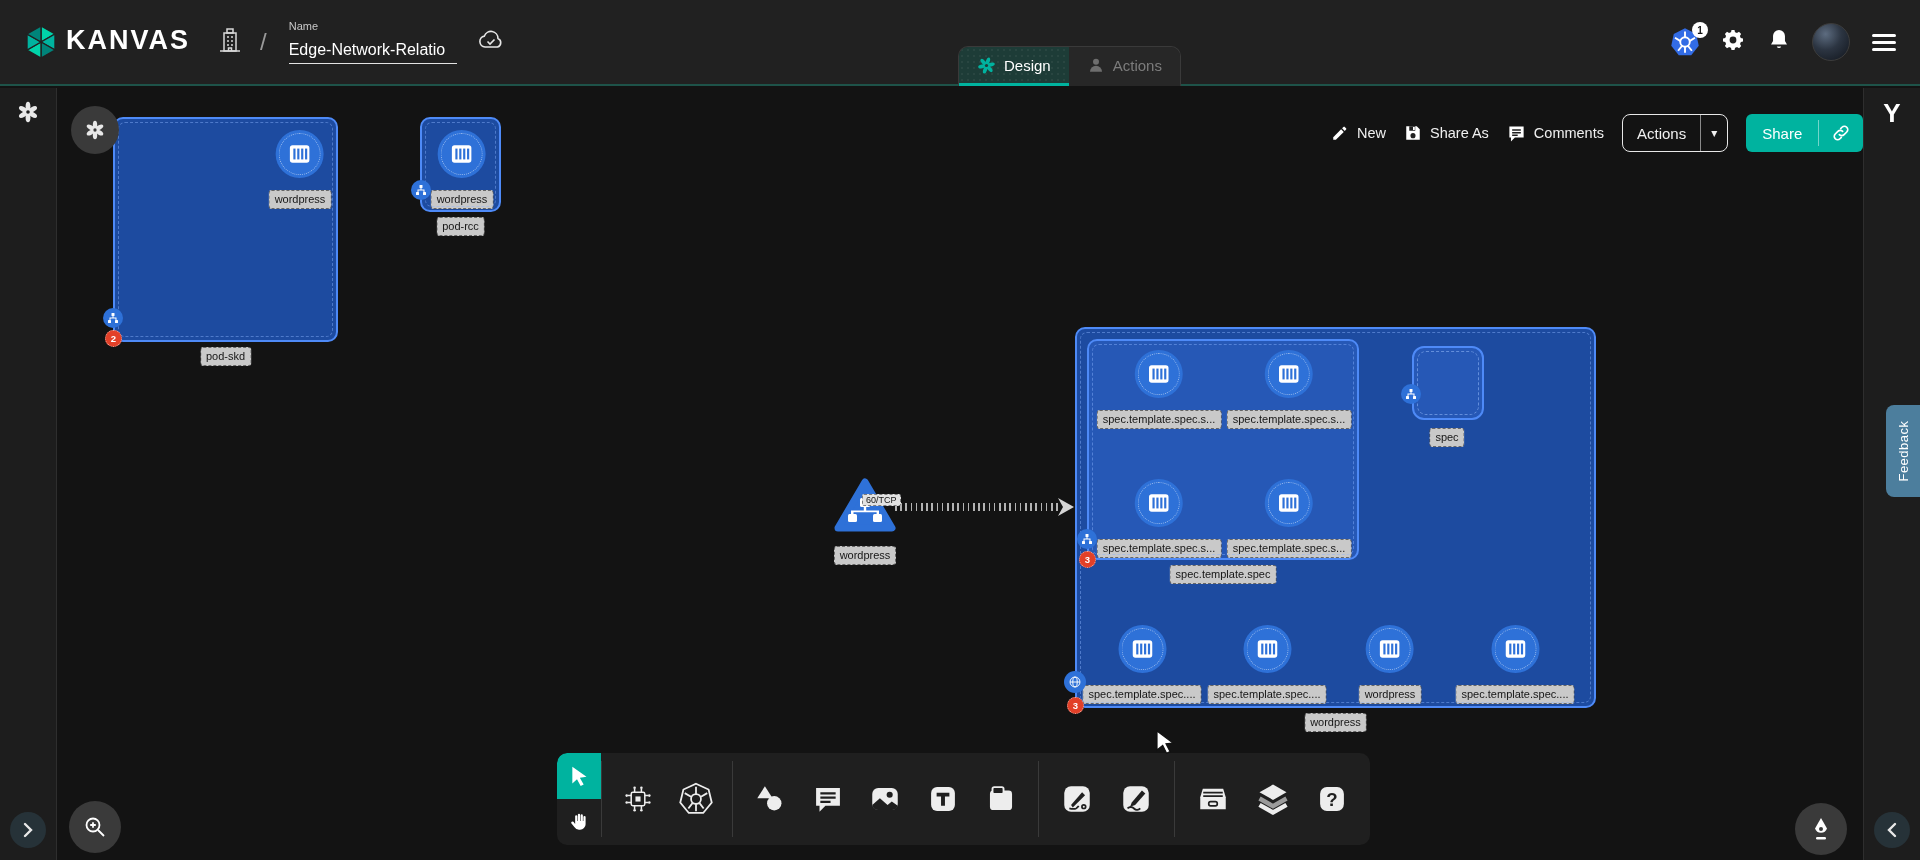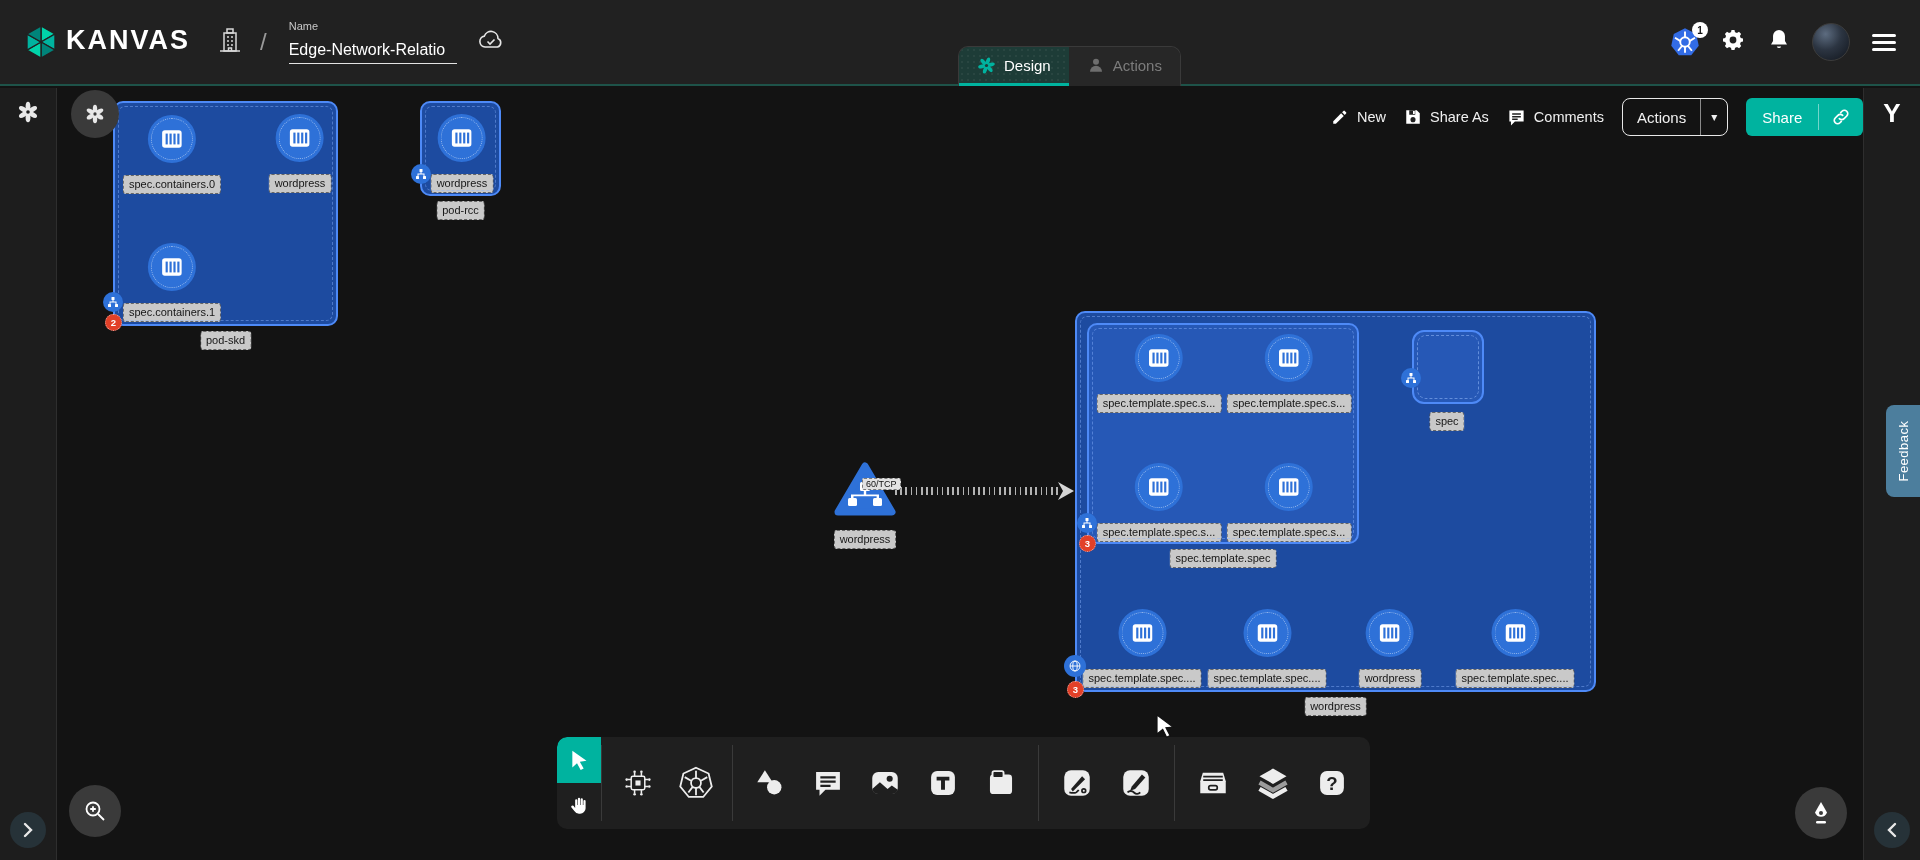--- a/index.html
+++ b/index.html
@@ -51,21 +51,21 @@
   .yaml-toggle{position:absolute;top:10px;left:50%;transform:translateX(-50%);color:#fff;
     font-size:26px;font-weight:bold;cursor:pointer}
 
   #feedback{position:absolute;right:0;top:405px;width:34px;height:92px;z-index:40}
   #feedback .fb-inner{width:92px;height:34px;transform:rotate(-90deg) translate(-92px,0);
     transform-origin:top left;background:var(--feedback);color:#fff;font-size:13px;
     display:flex;align-items:center;justify-content:center;border-radius:8px 8px 0 0;
     letter-spacing:.5px;cursor:pointer}
 
   
-  #canvas{position:absolute;left:0;top:72px;width:1920px;height:772px;background:#131313;z-index:1}
+  #canvas{position:absolute;left:0;top:88px;width:1920px;height:772px;background:#131313;z-index:1}
 
   
   #actionbar{position:absolute;left:1331px;top:26px;display:flex;align-items:center;gap:18px;color:#f0f0f0}
   .ab-item{display:flex;align-items:center;gap:8px;font-size:14.5px;cursor:pointer;white-space:nowrap}
   .btn-actions{display:flex;align-items:center;height:38px;border:1px solid #e8e8e8;border-radius:8px;
     overflow:hidden;cursor:pointer}
   .btn-actions .lbl{padding:0 14px;font-size:15px}
   .btn-actions .sep{width:1px;height:100%;background:#8a8a8a}
   .btn-actions .caret{padding:0 10px;font-size:12px}
   .btn-share{display:flex;align-items:center;height:38px;background:var(--accent);border-radius:6px;
@@ -260,61 +260,33 @@
         <span class="lnk">
           <svg width="20" height="20" viewBox="0 0 24 24" fill="none" stroke="#fff" stroke-width="2" stroke-linecap="round">
             <path d="M10 14a4 4 0 005.7 0l3.2-3.2a4 4 0 00-5.7-5.7l-1.6 1.6"></path>
             <path d="M14 10a4 4 0 00-5.7 0l-3.2 3.2a4 4 0 005.7 5.7l1.6-1.6"></path>
           </svg>
         </span>
       </div>
     </div>
 
     <div class="kgroup" style="left:113px;top:29px;width:225px;height:225px">
-      <div class="cnode" style="left:57px;top:12px">
-        <div class="kcircle">
-          <svg width="26" height="26" viewBox="0 0 24 24">
-            <rect x="3" y="4" width="18" height="16" rx="2.5" fill="#fff"></rect>
-            <g fill="var(--node-blue)">
-                <rect x="6.2" y="7" width="2" height="10"></rect>
-                <rect x="9.8" y="7" width="2" height="10"></rect>
-                <rect x="13.4" y="7" width="2" height="10"></rect>
-                <rect x="17" y="7" width="2" height="10"></rect>
-              </g>
-          </svg>
-        </div>
-        <span class="chip">spec.containers.0</span>
-      </div>
       <div class="cnode" style="left:185px;top:11px">
         <div class="kcircle">
           <svg width="26" height="26" viewBox="0 0 24 24">
             <rect x="3" y="4" width="18" height="16" rx="2.5" fill="#fff"></rect>
             <g fill="var(--node-blue)">
                 <rect x="6.2" y="7" width="2" height="10"></rect>
                 <rect x="9.8" y="7" width="2" height="10"></rect>
                 <rect x="13.4" y="7" width="2" height="10"></rect>
                 <rect x="17" y="7" width="2" height="10"></rect>
               </g>
           </svg>
         </div>
         <span class="chip">wordpress</span>
-      </div>
-      <div class="cnode" style="left:57px;top:140px">
-        <div class="kcircle">
-          <svg width="26" height="26" viewBox="0 0 24 24">
-            <rect x="3" y="4" width="18" height="16" rx="2.5" fill="#fff"></rect>
-            <g fill="var(--node-blue)">
-                <rect x="6.2" y="7" width="2" height="10"></rect>
-                <rect x="9.8" y="7" width="2" height="10"></rect>
-                <rect x="13.4" y="7" width="2" height="10"></rect>
-                <rect x="17" y="7" width="2" height="10"></rect>
-              </g>
-          </svg>
-        </div>
-        <span class="chip">spec.containers.1</span>
       </div>
       <div class="badge-blue" style="left:-12px;top:189px">
         <svg width="12" height="12" viewBox="0 0 24 24" fill="#fff">
             <rect x="9" y="2" width="6" height="6" rx="1"></rect>
             <rect x="2" y="16" width="6" height="6" rx="1"></rect>
             <rect x="16" y="16" width="6" height="6" rx="1"></rect>
             <path d="M11 8h2v3h6v5h-2v-3H7v3H5v-5h6z"></path>
           </svg>
       </div>
       <div class="badge-red" style="left:-10px;top:211px">2</div>

